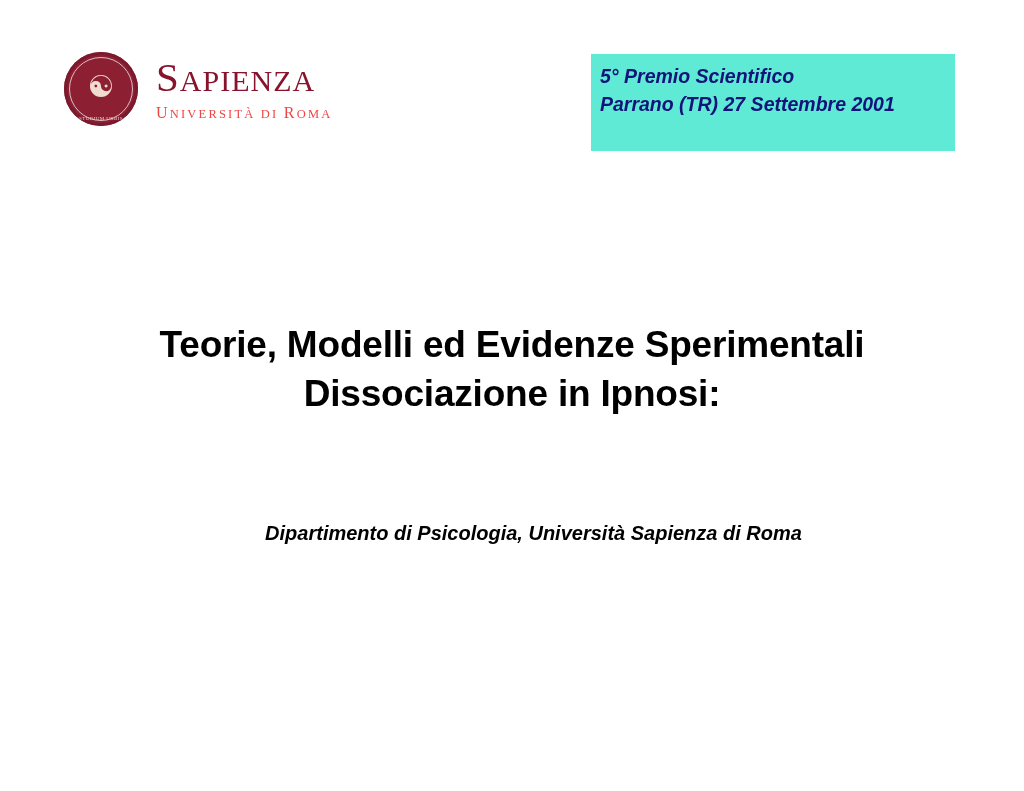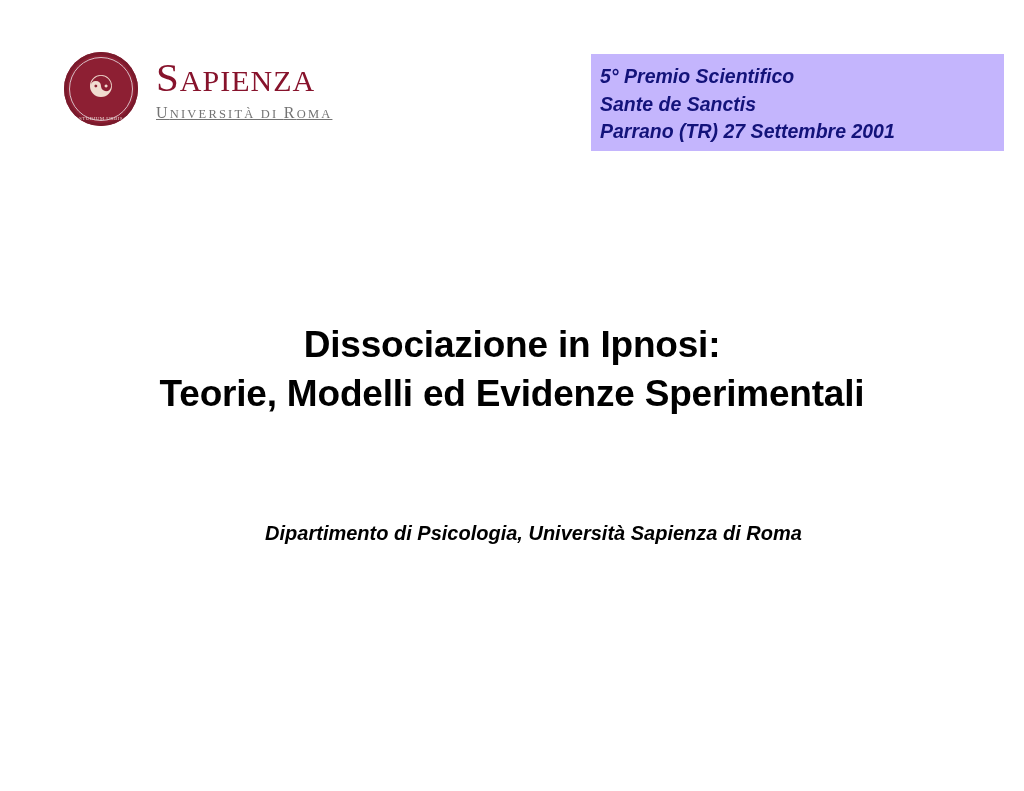--- a/index.html
+++ b/index.html
@@ -78,37 +78,36 @@
     color: #87132c;
     letter-spacing: 1px;
   }
   .wordmark .name .small {
     font-size: 30px;
   }
   .wordmark .sub {
     font-family: "Liberation Serif", serif;
     font-size: 16px;
     line-height: 1;
-    color: #737373;
+    color: #ef4444;
     letter-spacing: 2.2px;
     margin-top: 7px;
-    text-decoration: underline;
   }
   .wordmark .sub .small {
     font-size: 12.5px;
   }
 
   
   .event-box {
     position: absolute;
     left: 591px;
     top: 54px;
-    width: 413px;
+    width: 364px;
     height: 97px;
-    background: #c4b5fd;
+    background: #5eead4;
     box-sizing: border-box;
     padding: 9px 0 0 9px;
   }
   .event-box .line {
     font-size: 19.5px;
     font-weight: bold;
     font-style: italic;
     color: #13137a;
     line-height: 1.42;
     white-space: nowrap;
@@ -169,26 +168,25 @@
         <span>S</span><span class="small">APIENZA</span>
       </div>
       <div class="sub">
         <span>U</span><span class="small">NIVERSITÀ DI </span><span>R</span><span class="small">OMA</span>
       </div>
     </div>
   </div>
 
   <div class="event-box">
     <div class="line">5° Premio Scientifico</div>
-    <div class="line">Sante de Sanctis</div>
     <div class="line">Parrano (TR) 27 Settembre 2001</div>
   </div>
 
   <div class="title-block">
+    <div class="title-line">Teorie, Modelli ed Evidenze Sperimentali</div>
     <div class="title-line">Dissociazione in Ipnosi:</div>
-    <div class="title-line">Teorie, Modelli ed Evidenze Sperimentali</div>
   </div>
 
   <div class="author-block">
     <div class="author-affil">Dipartimento di Psicologia, Università Sapienza di Roma</div>
   </div>
 
 </div>
 
 </body></html>

